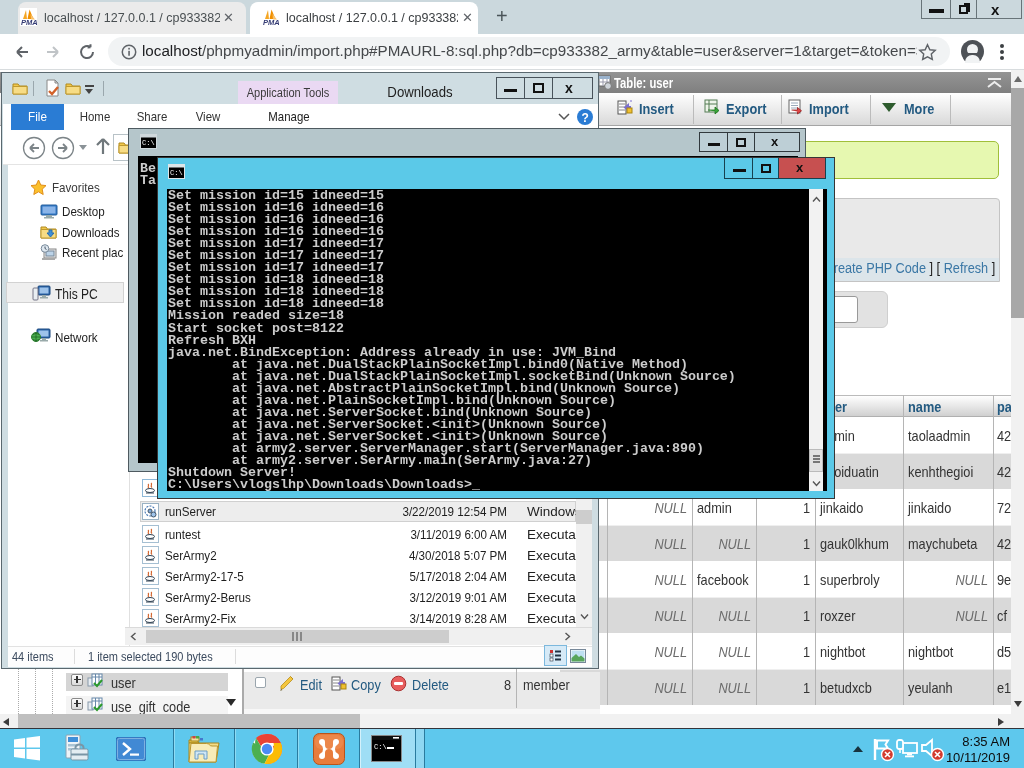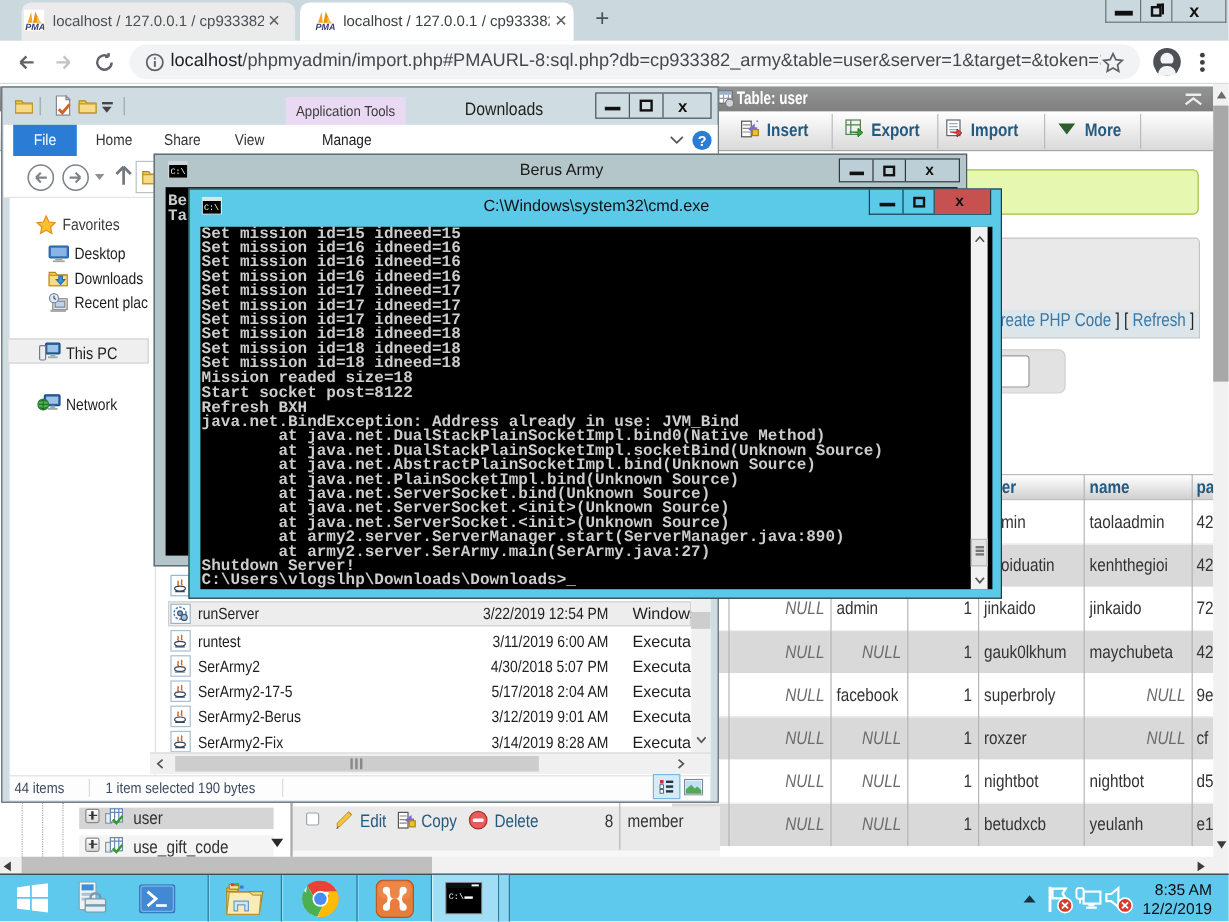--- a/index.html
+++ b/index.html
@@ -513,21 +513,20 @@
     <path d="M1.5 9 L6 5 L9 8 L11 6.5 L14.5 9.5 L14.5 12.5 L1.5 12.5 Z" fill="#58a55c"></path>
   </svg>
 </div>
 
 <div class="abs" id="berus" style="left:128px;top:128px;width:678px;height:344px;background:#b5c6cb;border:1px solid #4e5a60;">
   <svg class="abs" style="left:11px;top:5px;" width="17" height="15" viewBox="0 0 17 15">
     <rect x="0.5" y="0.5" width="16" height="14" fill="#000" stroke="#cfd8dc"></rect>
     <rect x="0.5" y="0.5" width="16" height="3" fill="#cfd8dc"></rect>
     <text x="2" y="11" font-size="7" fill="#fff" font-family="Liberation Mono">C:\</text>
   </svg>
-  <div class="abs" style="left:0;top:5px;width:678px;text-align:center;font-size:13.5px;color:#1a1a1a;">Berus Army</div>
   <div class="abs" style="left:570px;top:3px;width:101px;height:20px;border:1px solid #31393d;display:flex;background:#bdcfd6;">
     <div style="width:28px;border-right:1px solid #31393d;position:relative;">
           <div class="abs" style="left:8px;top:10px;width:12px;height:3px;background:#111;"></div>
         </div>
     <div style="width:27px;border-right:1px solid #31393d;position:relative;">
           <div class="abs" style="left:8px;top:5px;width:10px;height:9px;border:2px solid #111;"></div>
         </div>
     <div style="flex:1;position:relative;">
           <div class="abs" style="left:16px;top:1px;font-size:13px;font-weight:bold;color:#111;">x</div>
         </div>
@@ -536,21 +535,20 @@
   <pre class="mono abs" style="left:11px;top:34px;font-size:13.33px;font-weight:bold;color:#cccccc;line-height:12.05px;">Be
 Ta</pre>
 </div>
 
 <div class="abs" id="cmd" style="left:157px;top:157px;width:678px;height:342px;background:#5bc9e8;border:1px solid #363636;">
   <svg class="abs" style="left:10px;top:6px;" width="17" height="15" viewBox="0 0 17 15">
     <rect x="0.5" y="0.5" width="16" height="14" fill="#000" stroke="#dde5e8"></rect>
     <rect x="0.5" y="0.5" width="16" height="3" fill="#dde5e8"></rect>
     <text x="2" y="11" font-size="7" fill="#fff" font-family="Liberation Mono">C:\</text>
   </svg>
-  <div class="abs" style="left:0;top:6px;width:678px;text-align:center;font-size:13.5px;color:#111;">C:\Windows\system32\cmd.exe</div>
   <div class="abs" style="left:566px;top:0;width:102px;height:21px;border:1px solid #17414f;border-top:none;display:flex;">
     <div style="width:28px;border-right:1px solid #17414f;position:relative;">
           <div class="abs" style="left:8px;top:11px;width:13px;height:3px;background:#111;"></div>
         </div>
     <div style="width:26px;border-right:1px solid #17414f;position:relative;">
           <div class="abs" style="left:8px;top:6px;width:10px;height:9px;border:2px solid #111;"></div>
         </div>
     <div style="flex:1;position:relative;background:#c75050;">
           <div class="abs" style="left:17px;top:2px;font-size:13px;font-weight:bold;color:#111;">x</div>
         </div>
@@ -680,16 +678,16 @@
     <rect x="1" y="1" width="6" height="9" rx="2" fill="#5ec8ed" stroke="#fff" stroke-width="1.8"></rect>
     <path d="M4 10 L4 14" stroke="#fff" stroke-width="1.6"></path>
   </svg>
 
   <svg class="abs" style="left:920px;top:9px;" width="25" height="24" viewBox="0 0 25 24">
     <path d="M2 7 L6 7 L12 2 L12 18 L6 13 L2 13 Z" fill="none" stroke="#fff" stroke-width="1.8"></path>
     <circle cx="17.5" cy="16.5" r="6" fill="#d23b2e" stroke="#fff" stroke-width="1.4"></circle>
     <path d="M15 14 l5 5 m0 -5 l-5 5" stroke="#fff" stroke-width="1.6"></path>
   </svg>
   <div class="abs" style="left:940px;top:5px;width:70px;text-align:right;font-size:13px;color:#0c0c0c;">8:35 AM</div>
-  <div class="abs" style="left:930px;top:21px;width:80px;text-align:right;font-size:13px;color:#0c0c0c;">12/2/2019</div>
+  <div class="abs" style="left:930px;top:21px;width:80px;text-align:right;font-size:13px;color:#0c0c0c;">10/11/2019</div>
 </div>
 
 </div>
 
 </body></html>

